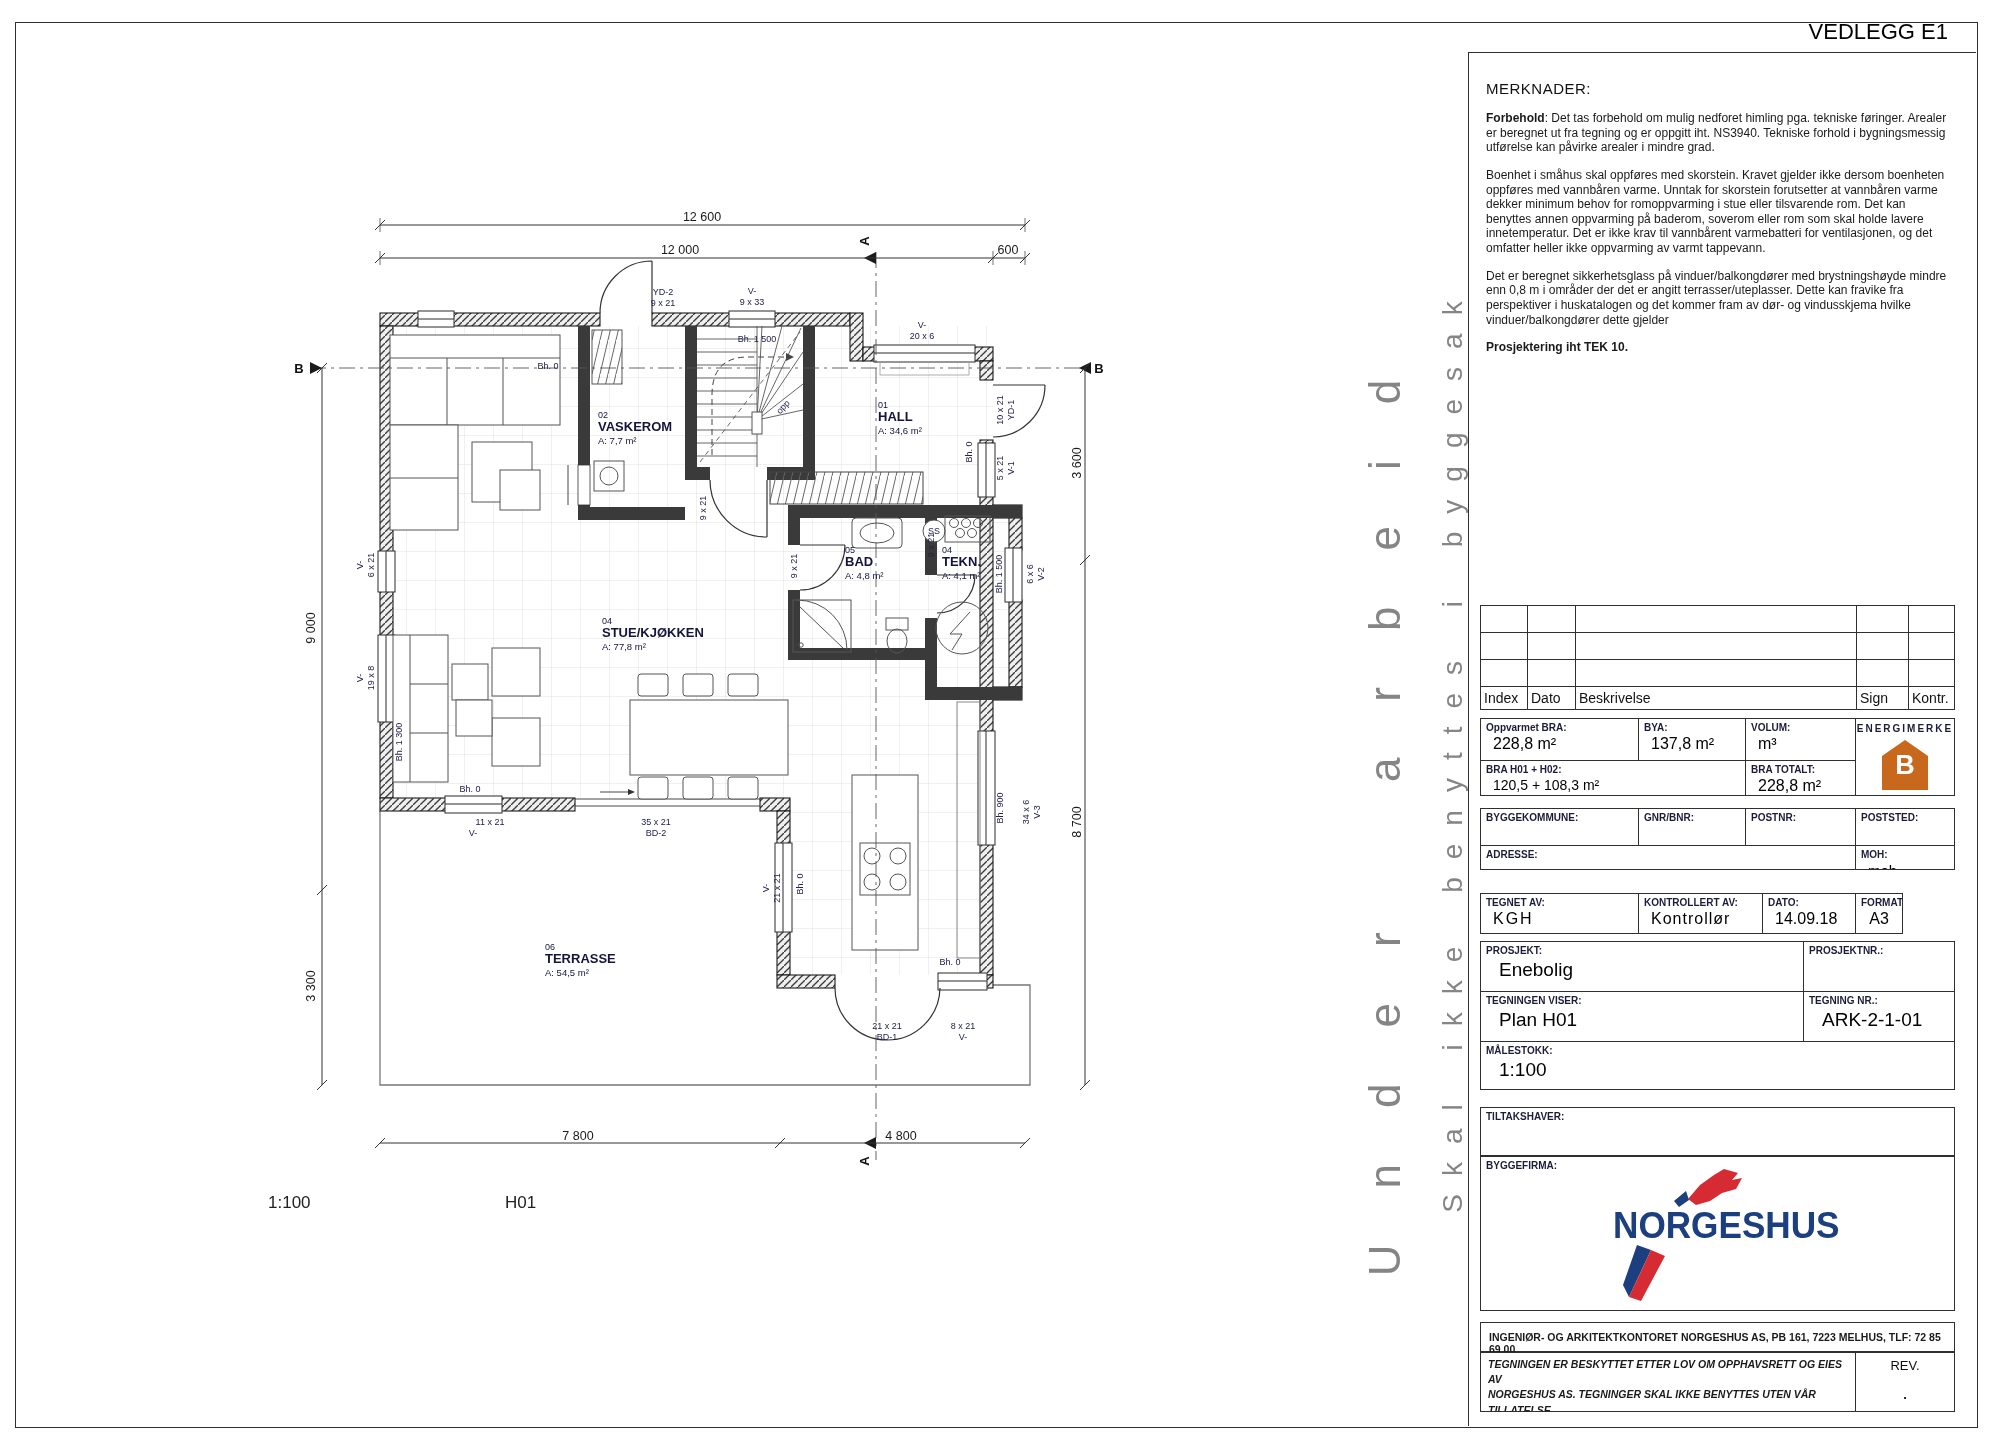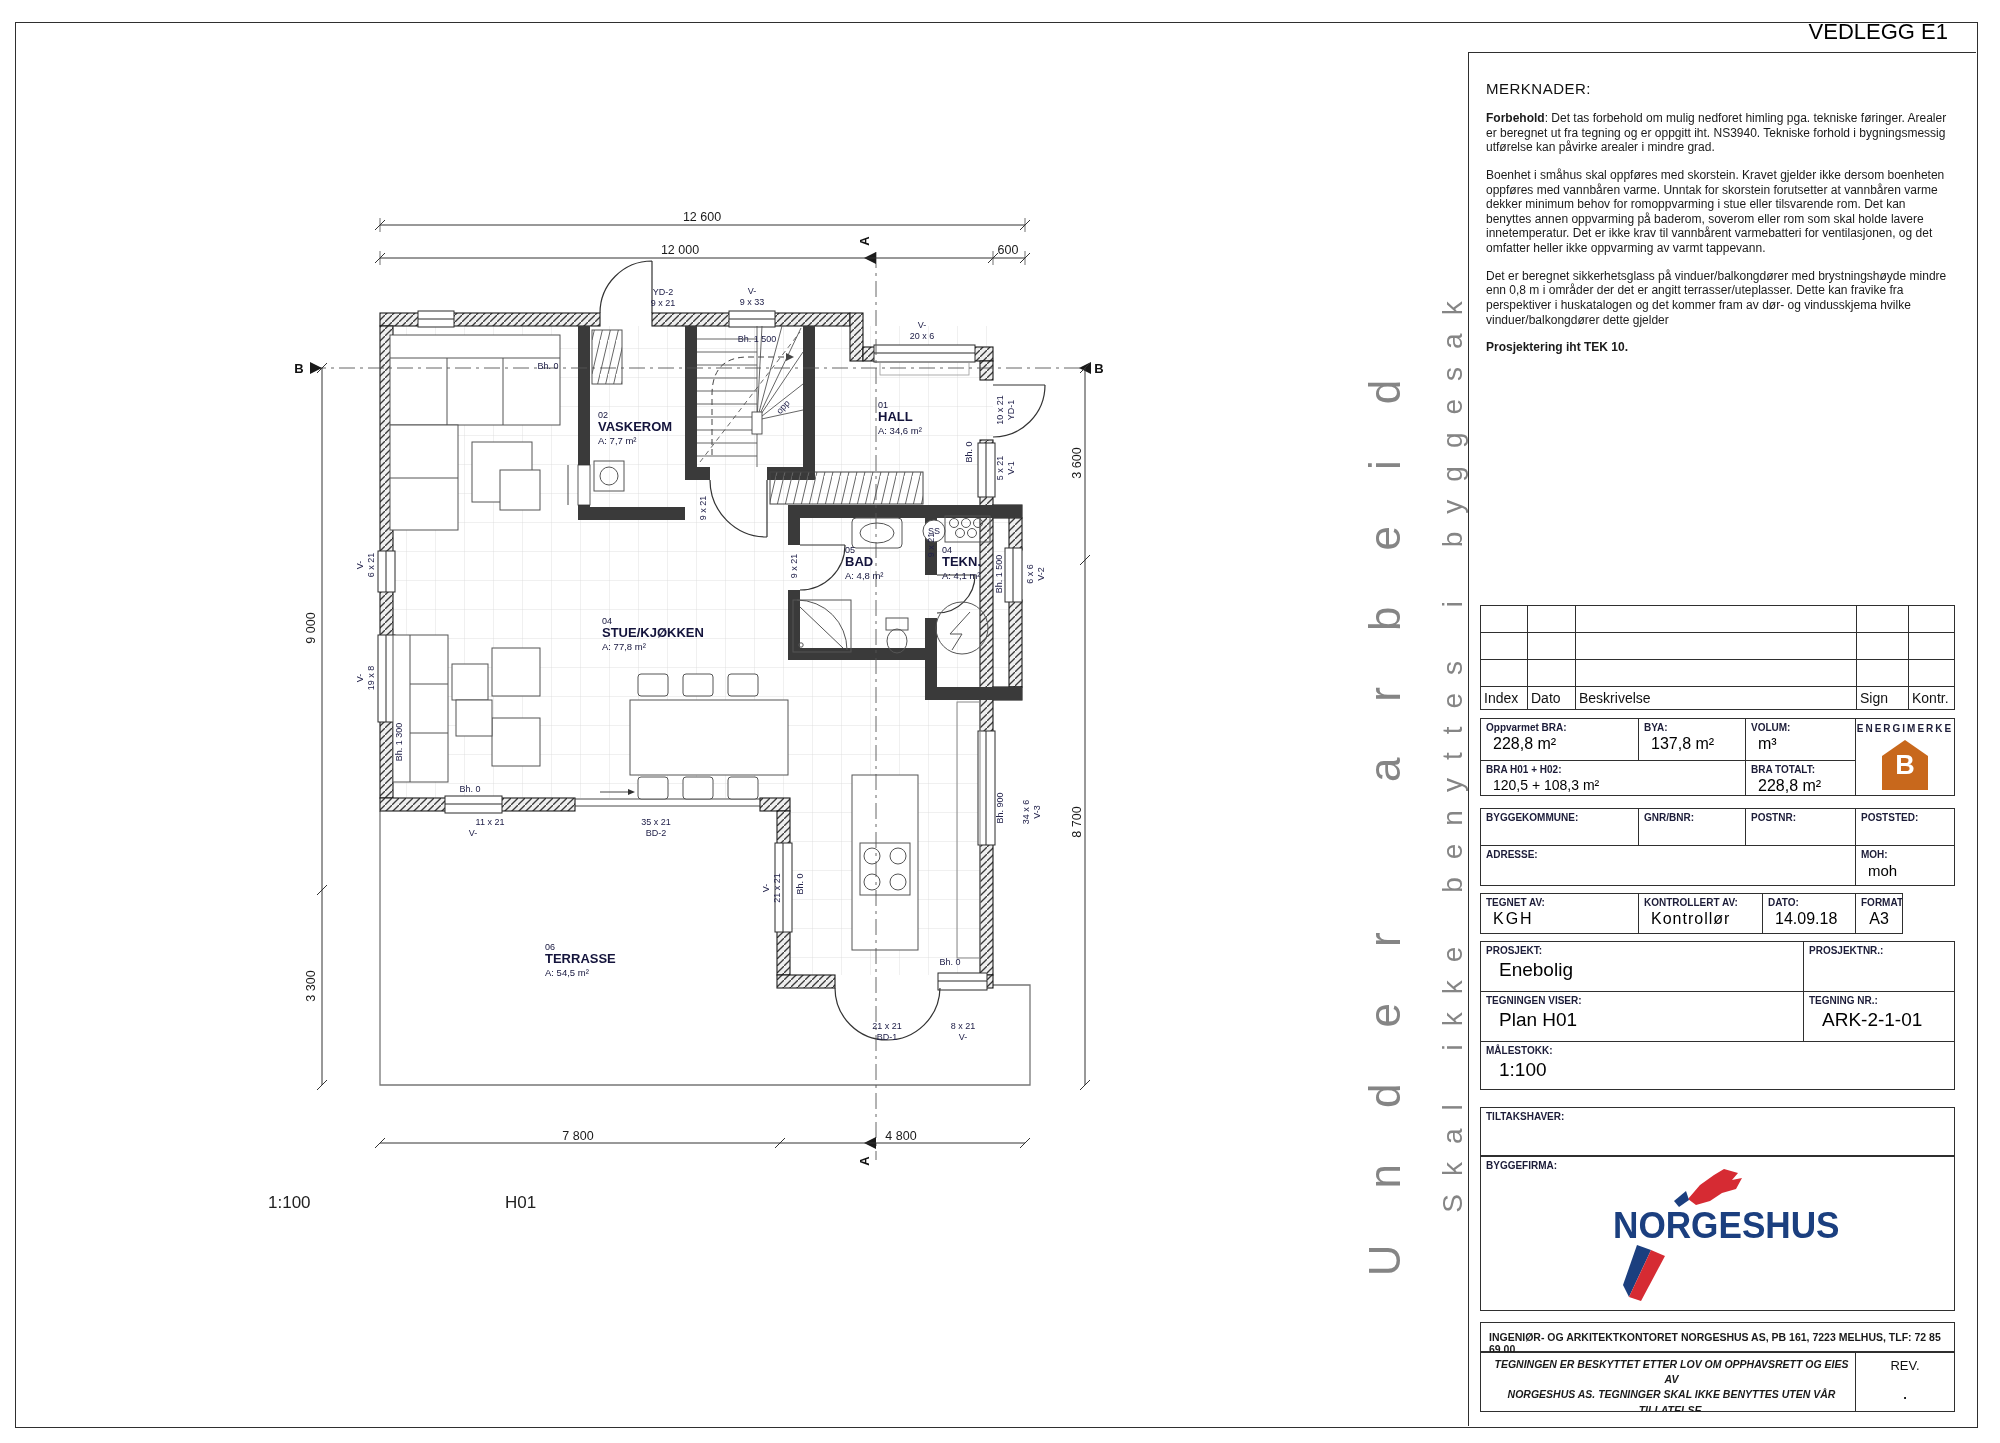--- a/index.html
+++ b/index.html
@@ -26,21 +26,21 @@
   #merk h3{font-size:15px;font-weight:normal;color:#111;margin:0 0 14px 0;letter-spacing:.5px;}
   #merk p{font-size:12px;line-height:1.22;color:#1a1a1a;margin:0 0 13px 0;}
   #merk .b{font-weight:bold;}
   .revhead{font-size:14px;color:#111;padding:3px 0 0 3px;}
   .ehead{font-size:10px;font-weight:bold;color:#1c1c38;text-align:center;letter-spacing:2px;padding-top:4px;}
   .ehouse{position:relative;width:56px;height:54px;margin:4px auto 0 auto;}
   .ehouse svg{position:absolute;left:0;top:0;}
   .ehouse .eletter{position:absolute;left:0;top:12px;width:56px;text-align:center;font-size:27px;font-weight:bold;color:#fff;z-index:2;}
   #logo-text{position:absolute;font-weight:bold;color:#1b3f7f;font-size:37px;letter-spacing:0px;transform:scaleX(.95);transform-origin:left;}
   #company{font-size:10.5px;font-weight:bold;color:#1a1a1a;padding:8px 0 0 8px;}
-  .copyline{font-size:10.5px;font-style:italic;font-weight:600;color:#1a1a1a;padding-left:7px;line-height:1.45;text-align:center;}
+  .copyline{font-size:10.5px;font-style:italic;font-weight:600;color:#1a1a1a;padding-left:7px;line-height:1.45;}
   .revlabel{font-size:13px;color:#111;text-align:center;padding-top:5px;}
   .revval{font-size:13px;font-weight:bold;text-align:center;padding-top:14px;}
   
   .ann,.dim,.axisl,.room,.scalelab{position:absolute;white-space:nowrap;z-index:2;}
   .ann{font-size:9px;color:#21214a;transform:translate(-50%,-50%);}
   .dim{font-size:12.5px;color:#1a1a1a;transform:translate(-50%,-50%);}
   .axisl{font-size:13px;font-weight:bold;color:#111;transform:translate(-50%,-50%);}
   .room{color:#14143c;}
   .room .rnum{display:block;font-size:9px;line-height:1.15;}
   .room .rname{display:block;font-size:13px;font-weight:bold;line-height:1.15;}
@@ -413,21 +413,21 @@
           <span class="flabel">BRA H01 + H02:</span>
           <span class="fvalue" style="font-size:14px;">120,5 + 108,3 m²</span>
         </div>
       <div class="norb" style="grid-column:3;">
           <span class="flabel">BRA TOTALT:</span>
           <span class="fvalue">228,8 m²</span>
         </div>
     </div>
   </div>
 
-  <div class="box" style="left:1480px;top:808px;width:475px;height:78px;">
+  <div class="box" style="left:1480px;top:808px;width:475px;height:62px;">
     <div class="cellgrid" style="grid-template-columns:158px 107px 110px 1fr;grid-template-rows:37px 1fr;">
       <div>
           <span class="flabel">BYGGEKOMMUNE:</span>
         </div>
       <div>
           <span class="flabel">GNR/BNR:</span>
         </div>
       <div>
           <span class="flabel">POSTNR:</span>
         </div>

